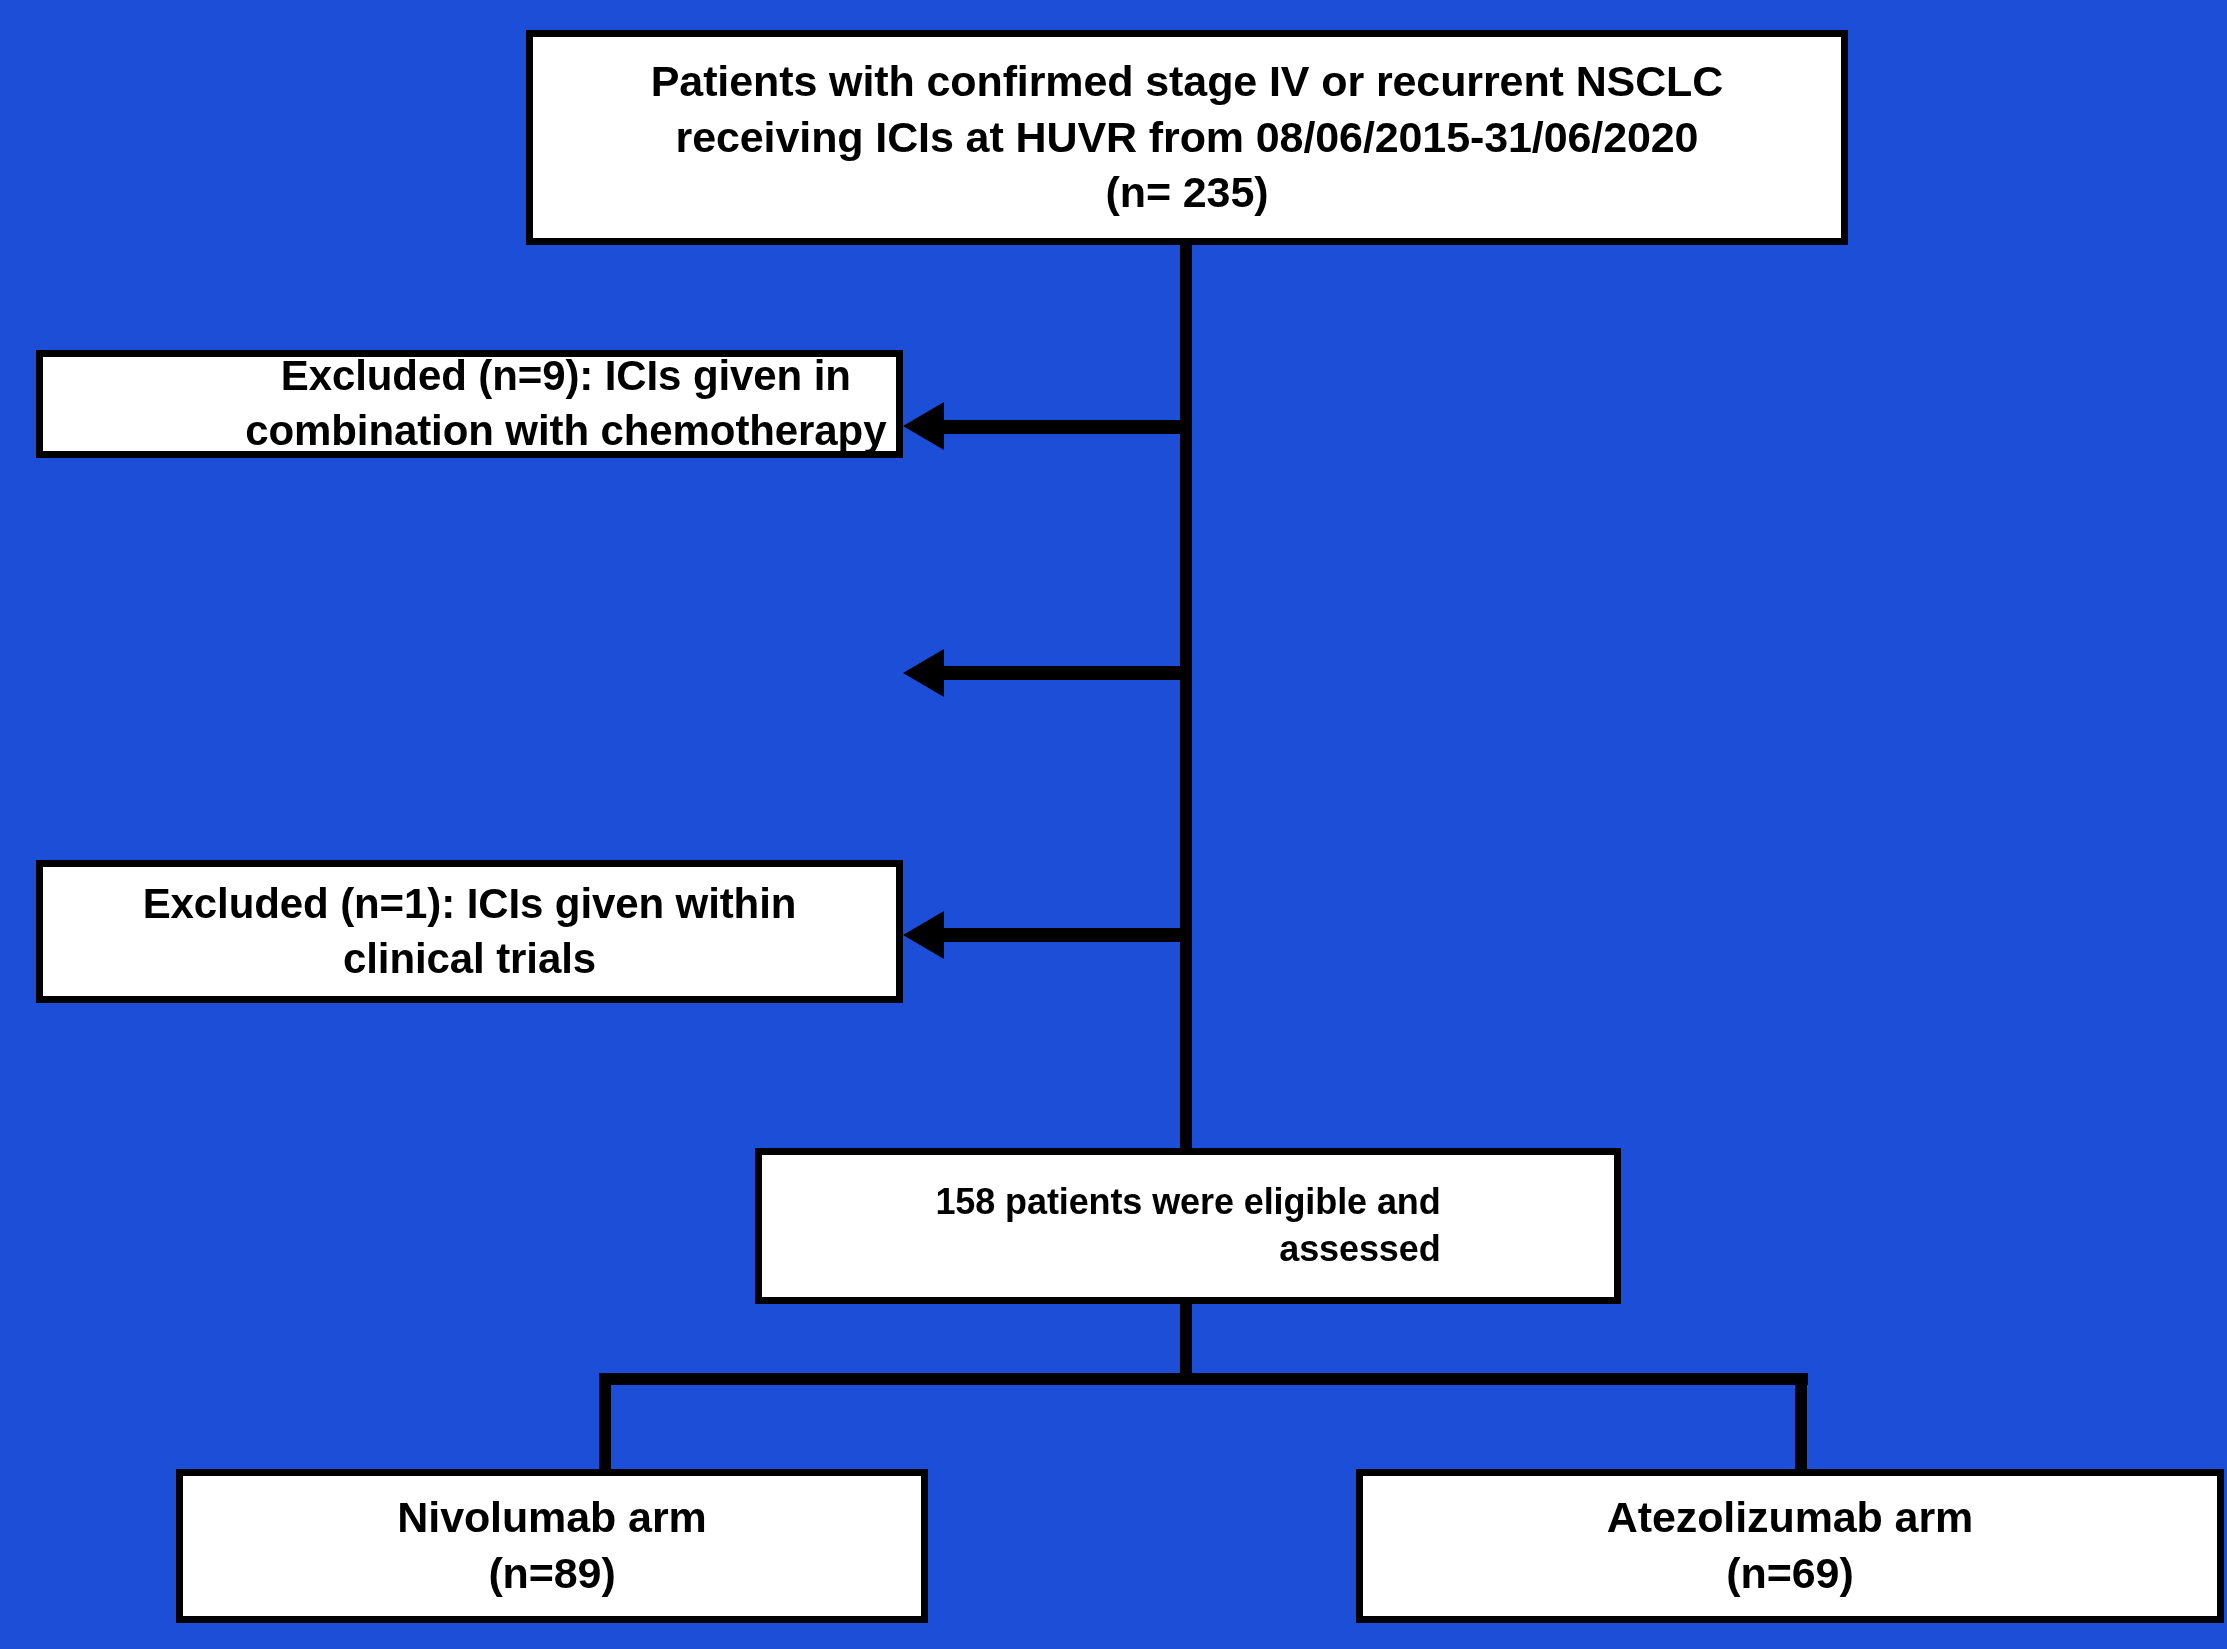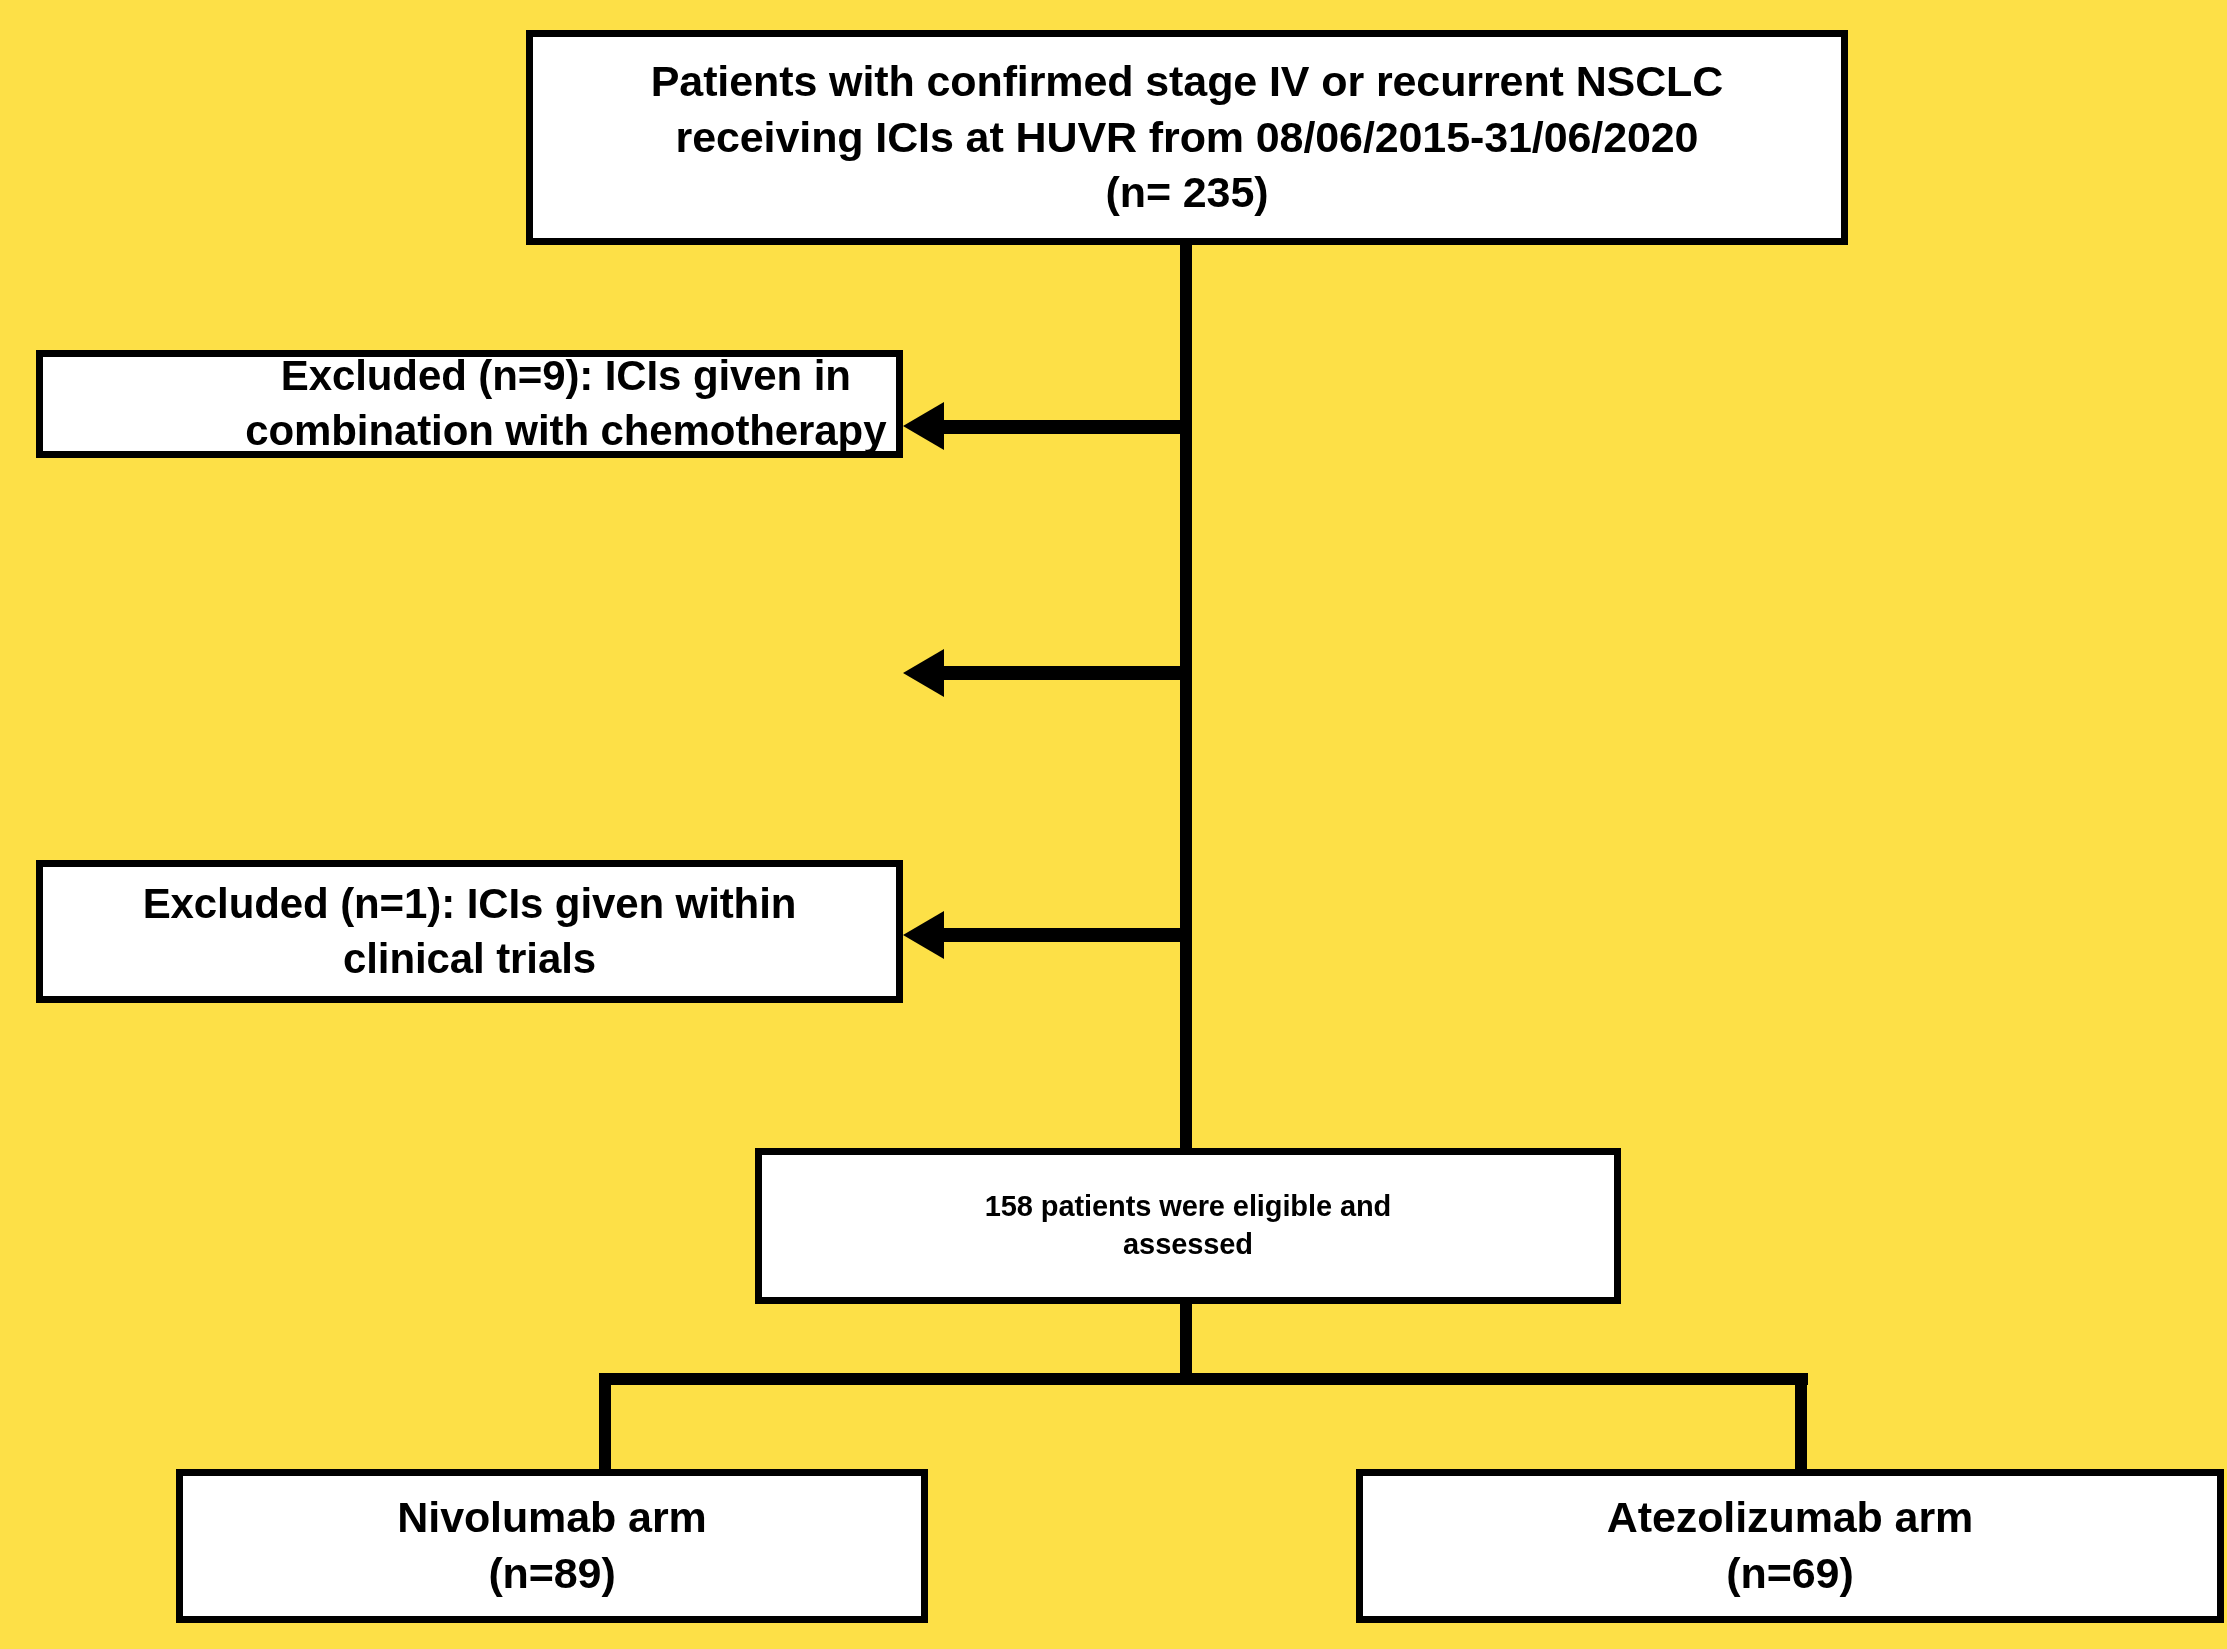--- a/index.html
+++ b/index.html
@@ -5,21 +5,21 @@
 <style>
   html, body {
     margin: 0;
     padding: 0;
     background: #ffffff;
   }
   #canvas {
     position: relative;
     width: 2227px;
     height: 1649px;
-    background: #fde047;
+    background: #1d4ed8;
     font-family: "Liberation Sans", "DejaVu Sans", sans-serif;
     overflow: hidden;
   }
   .node {
     position: absolute;
     box-sizing: border-box;
     background: #ffffff;
     border: 7.5px solid #000000;
     display: flex;
     align-items: center;
@@ -40,21 +40,21 @@
   #node-enrolled .node-text { font-size: 43px; }
 
   #node-excluded-1    { left: 36px;   top: 350px;  width: 867px; height: 108px; justify-content: flex-end; }
   #node-excluded-2    { left: 36px;   top: 598px;  width: 867px; height: 152px; }
   #node-excluded-3    { left: 36px;   top: 860px; width: 867px; height: 143px; }
   #node-excluded-1 .node-text,
   #node-excluded-2 .node-text,
   #node-excluded-3 .node-text { font-size: 42px; }
 
   #node-eligible      { left: 755px; top: 1148px; width: 866px; height: 156px; }
-  #node-eligible .node-text { font-size: 29px; }
+  #node-eligible .node-text { font-size: 36px; text-align: right; }
 
   #node-arm-nivolumab   { left: 176px;  top: 1469px; width: 752px; height: 154px; }
   #node-arm-atezolizumab{ left: 1356px; top: 1469px; width: 868px; height: 154px; }
   #node-arm-nivolumab .node-text,
   #node-arm-atezolizumab .node-text { font-size: 43px; }
 
   
   .conn-v {
     position: absolute;
     background: #000000;

